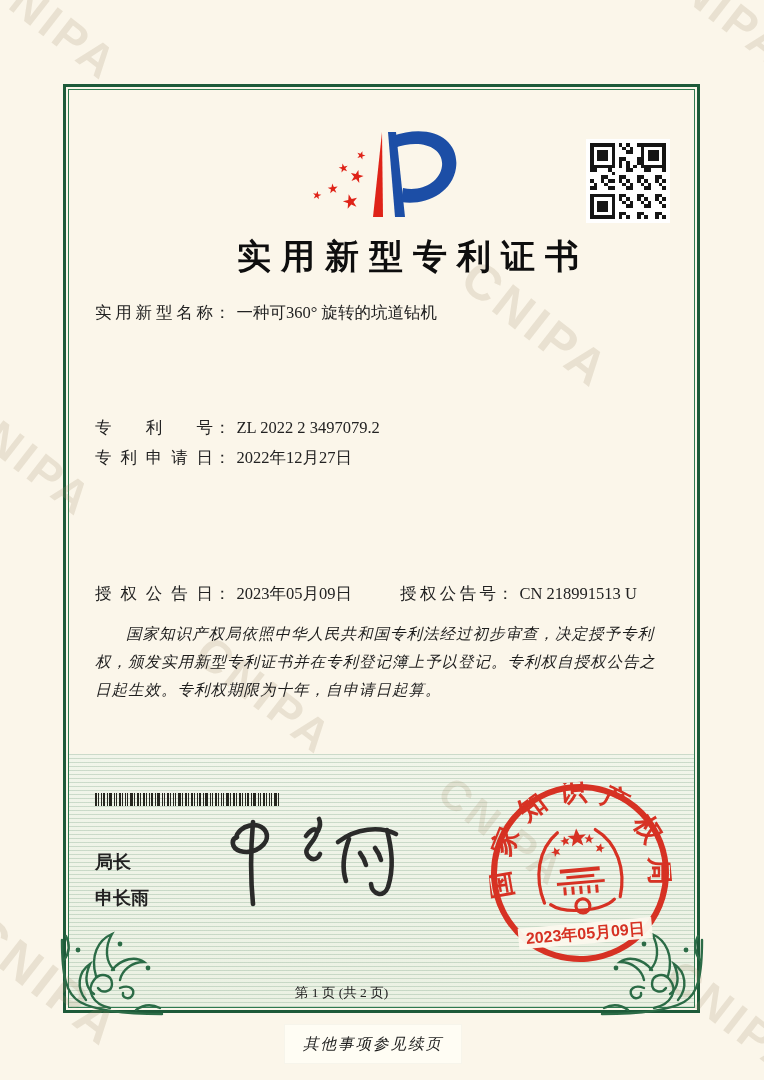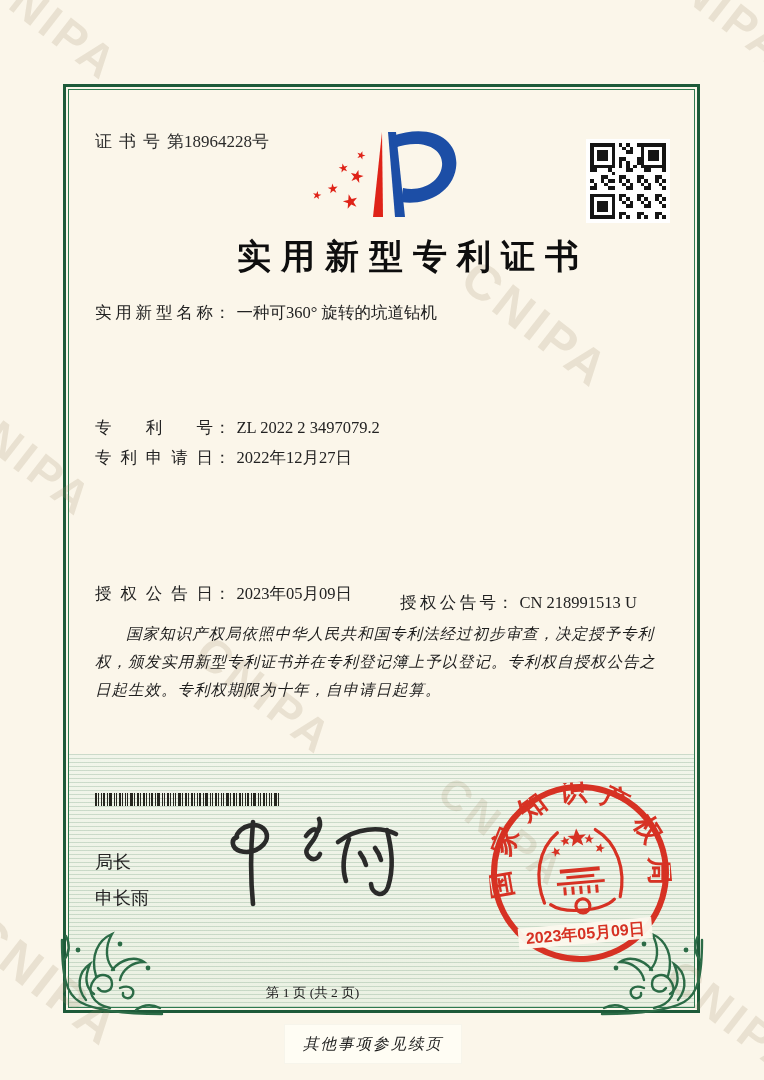--- a/index.html
+++ b/index.html
@@ -35,38 +35,38 @@
   .title{position:absolute;left:63px;width:690px;top:234px;z-index:4;text-align:center;
          font-size:34px;font-weight:bold;letter-spacing:10px;color:#0e0e0e;text-indent:10px;}
 
   
   .fieldrow{position:absolute;left:95px;width:575px;z-index:4;font-size:16.5px;color:#222;
             white-space:nowrap;}
   .flabel{display:inline-block;width:118px;text-align:justify;text-align-last:justify;
           vertical-align:bottom;}
   .colon{margin:0 6px 0 1px;}
   .pair2{position:absolute;left:305px;top:0;}
-  .pair2 .flabel{width:96px;margin-top:9px;}
+  .pair2 .flabel{width:96px;}
 
   
   .bodytext{position:absolute;left:95px;width:575px;top:620px;z-index:4;
             font-size:15.5px;line-height:1.82;letter-spacing:1px;color:#1d1d1d;font-style:italic;}
   .bodytext p{margin:0;text-indent:2em;}
 
   
   .barcode{position:absolute;left:95px;top:793px;height:13px;z-index:5;font-size:0;white-space:nowrap;}
   .barcode span{display:inline-block;height:13px;background:#26261f;vertical-align:top;}
   .signer{position:absolute;left:95px;z-index:5;
           font-family:"Liberation Sans","DejaVu Sans",sans-serif;
-          font-size:18px;font-weight:400;color:#222;}
+          font-size:18px;font-weight:700;color:#222;}
   .sig{position:absolute;left:222px;top:810px;z-index:5;}
   .seal{position:absolute;left:489px;top:782px;width:182px;height:182px;z-index:6;
         transform:rotate(-5deg);opacity:0.95;}
 
-  .pageno{position:absolute;left:47px;width:531px;top:984px;z-index:4;text-align:center;
+  .pageno{position:absolute;left:76px;width:531px;top:984px;z-index:4;text-align:center;
           font-size:13.5px;color:#222;}
   .contbox{position:absolute;left:284px;top:1024px;width:176px;height:38px;z-index:4;
            background:#fffdf4;border:1px solid rgba(90,90,70,0.05);
            text-align:center;line-height:38px;font-size:15.5px;font-style:italic;color:#1d1d1d;
            letter-spacing:2px;}
 </style>
 </head>
 <body>
 
 <div class="page">
@@ -114,23 +114,20 @@
       <path d="M86 104 C 94 98 102 98 110 102"></path>
       <path d="M14 54 C 20 46 20 38 16 30"></path>
     </g>
     <g fill="#2b6b46">
       <circle cx="98" cy="62" r="2.4"></circle>
         <circle cx="70" cy="38" r="2.4"></circle>
         <circle cx="28" cy="44" r="2.4"></circle>
     </g>
   </svg>
 
-  <div class="certno">
-    <span class="sp">证书号</span><span>第18964228号</span>
-  </div>
 
   <div class="logo">
     <span class="star" style="left:54px;top:26px;font-size:11px;transform:rotate(18deg);">★</span>
     <span class="star" style="left:36px;top:38px;font-size:12px;transform:rotate(-12deg);">★</span>
     <span class="star" style="left:47px;top:44px;font-size:17px;transform:rotate(14deg);">★</span>
     <span class="star" style="left:25px;top:58px;font-size:13px;transform:rotate(-6deg);">★</span>
     <span class="star" style="left:10px;top:66px;font-size:11px;transform:rotate(10deg);">★</span>
     <span class="star" style="left:40px;top:68px;font-size:19px;transform:rotate(-14deg);">★</span>
     <svg width="172" height="102" viewBox="0 0 172 102">
       <polygon points="80,8 71,93 81,93" fill="#df2318"></polygon>

